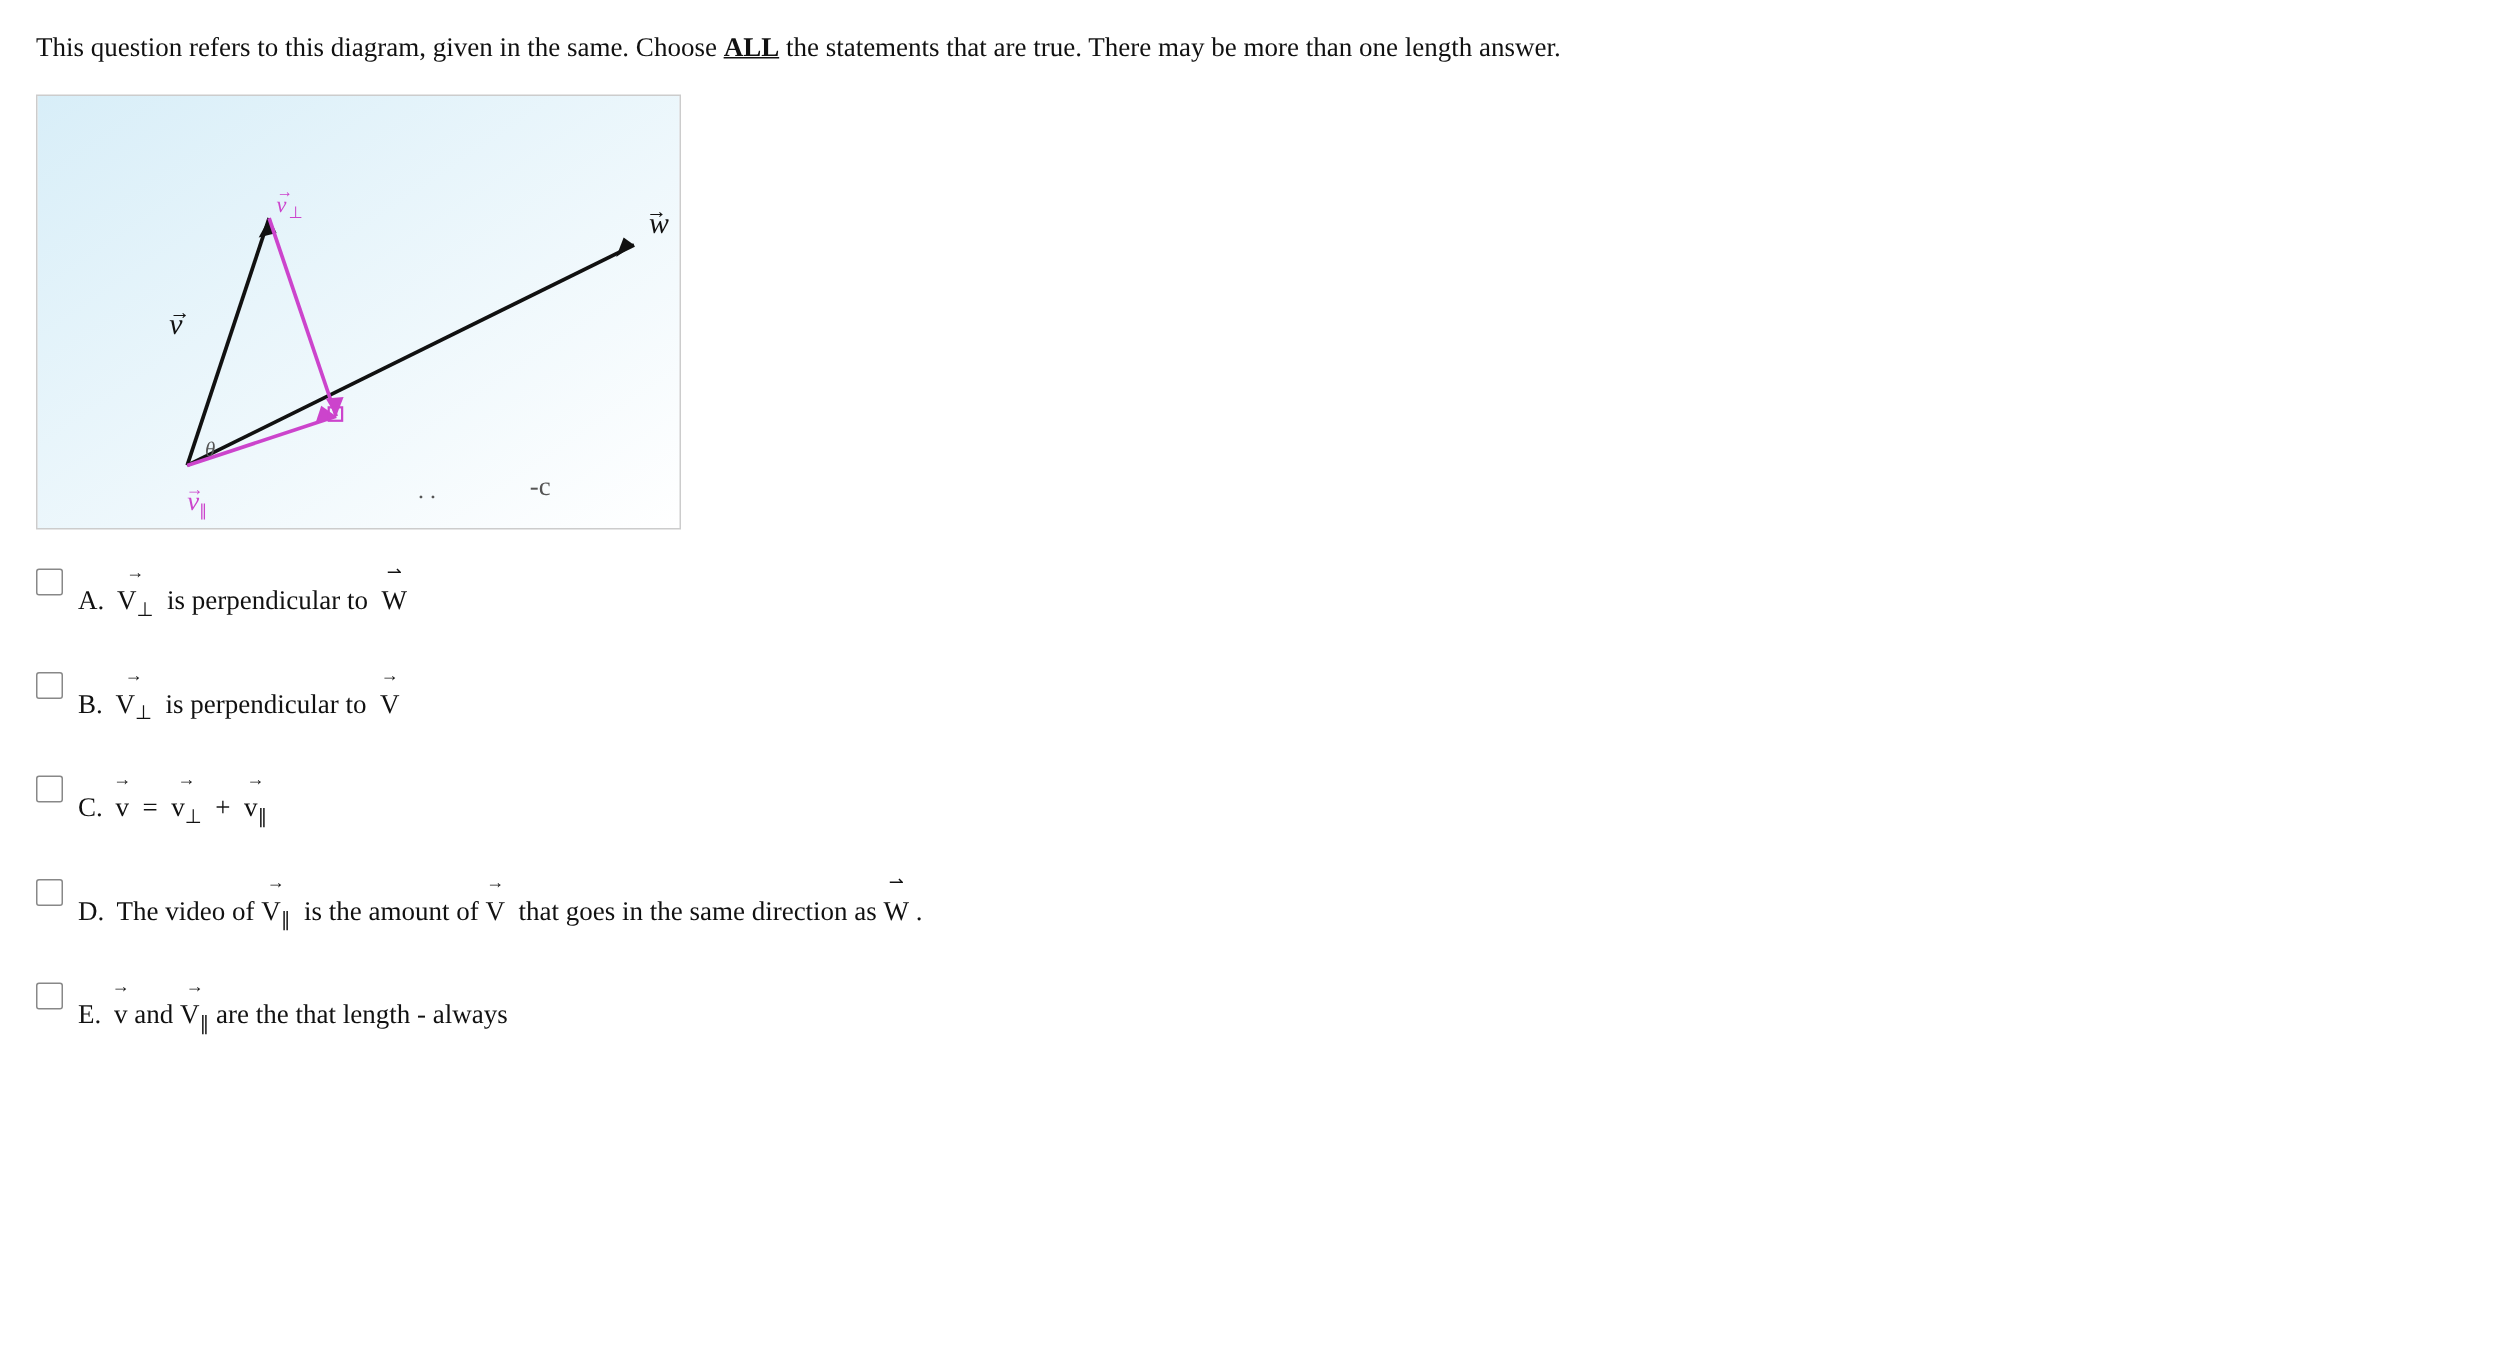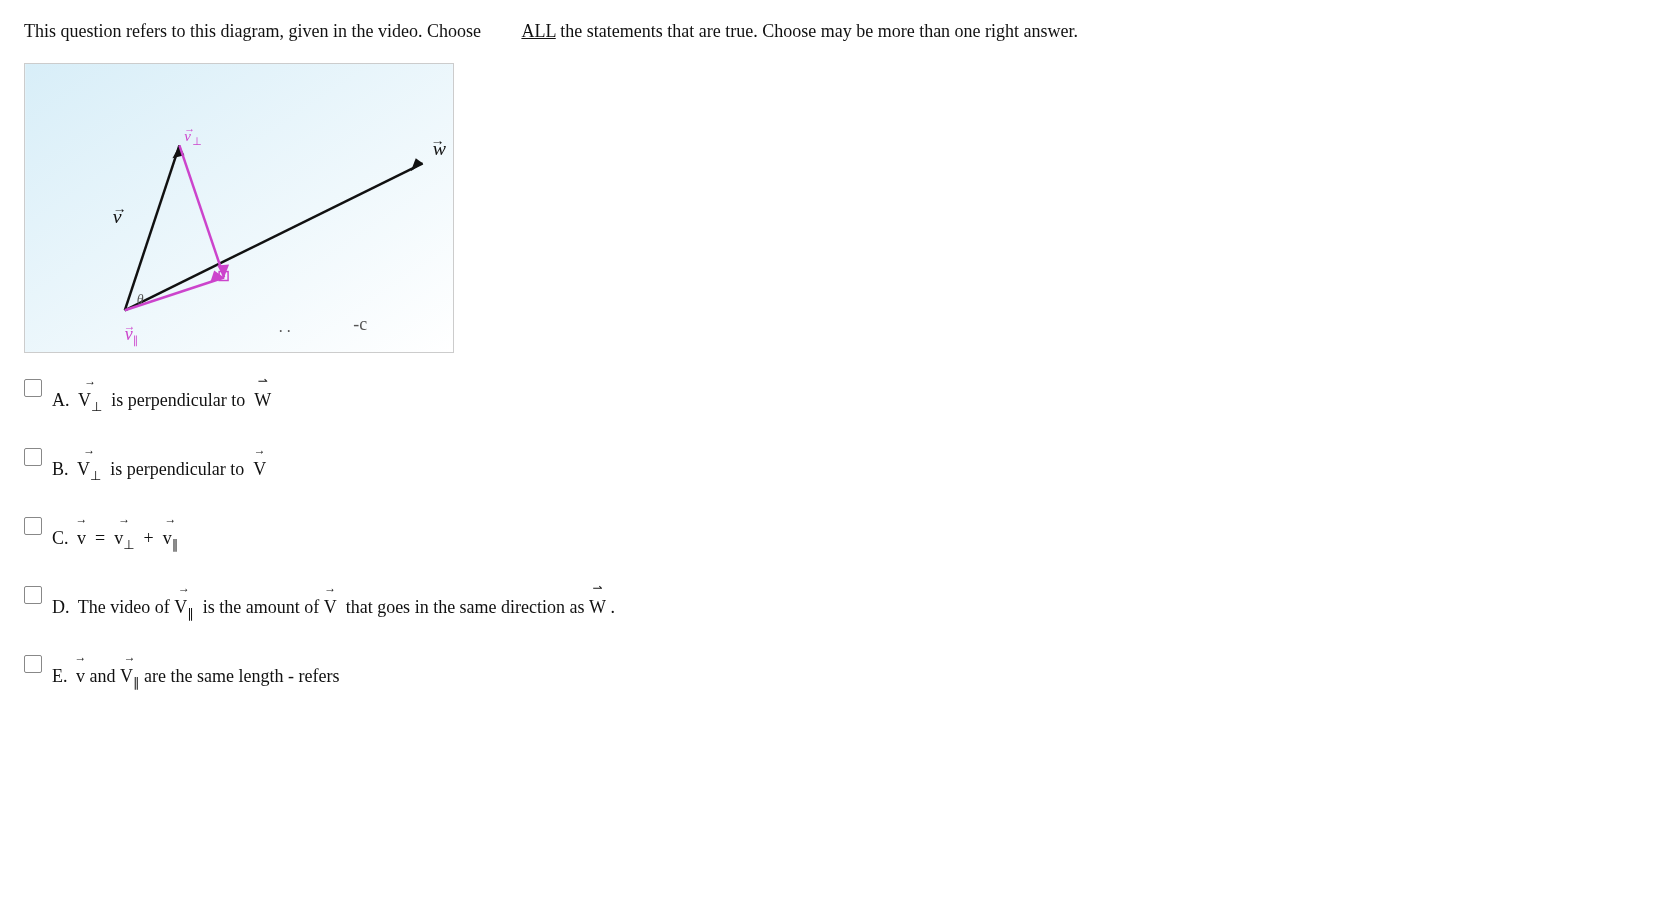--- a/index.html
+++ b/index.html
@@ -11,22 +11,21 @@
       padding: 18px 24px;
       width: 1678px;
       min-height: 909px;
     }
     .question-text {
       font-size: 18px;
       line-height: 1.5;
       margin-bottom: 18px;
     }
     .question-text u {
-      font-weight: normal;
-      margin-left: 36px;
+      font-weight: bold;
     }
     .diagram-container {
       width: 430px;
       height: 290px;
       background: linear-gradient(135deg, #e8f4f8 0%, #f0f8ff 60%, #ffffff 100%);
       border: 1px solid #ccc;
       position: relative;
       margin-bottom: 22px;
       overflow: hidden;
     }
@@ -96,21 +95,21 @@
       left: 50%;
       transform: translateX(-50%);
       font-size: 12px;
       line-height: 1;
     }
   </style>
 </head>
 <body>
 
 <div class="question-text">
-  <span>This question refers to this diagram, given in the video.  Choose </span><u>ALL</u><span> the statements that are true.  Choose may be more than one right answer.</span>
+  <span>This question refers to this diagram, given in the same.  Choose </span><u>ALL</u><span> the statements that are true.  There may be more than one length answer.</span>
 </div>
 
 <div class="diagram-container">
   <svg class="diagram-svg" viewBox="0 0 430 290" xmlns="http://www.w3.org/2000/svg">
 
     <defs>
       <linearGradient id="bgGrad" x1="0%" y1="0%" x2="100%" y2="100%">
         <stop offset="0%" style="stop-color:#d8eef8;stop-opacity:1"></stop>
         <stop offset="100%" style="stop-color:#ffffff;stop-opacity:1"></stop>
       </linearGradient>
@@ -221,17 +220,17 @@
     <div class="option-checkbox"></div>
     <div class="option-label">
       <span class="option-letter">E.</span>
       <span class="math-inline">
         <span class="arrow-over"><span class="arrow-top">→</span>v</span>
       </span>
       <span> and </span>
       <span class="math-inline">
         <span class="arrow-over"><span class="arrow-top">→</span>V<sub>∥</sub></span>
       </span>
-      <span> are the same length - refers</span>
+      <span> are the that length - always</span>
     </div>
   </li>
 
 </ul>
 
 </body></html>

